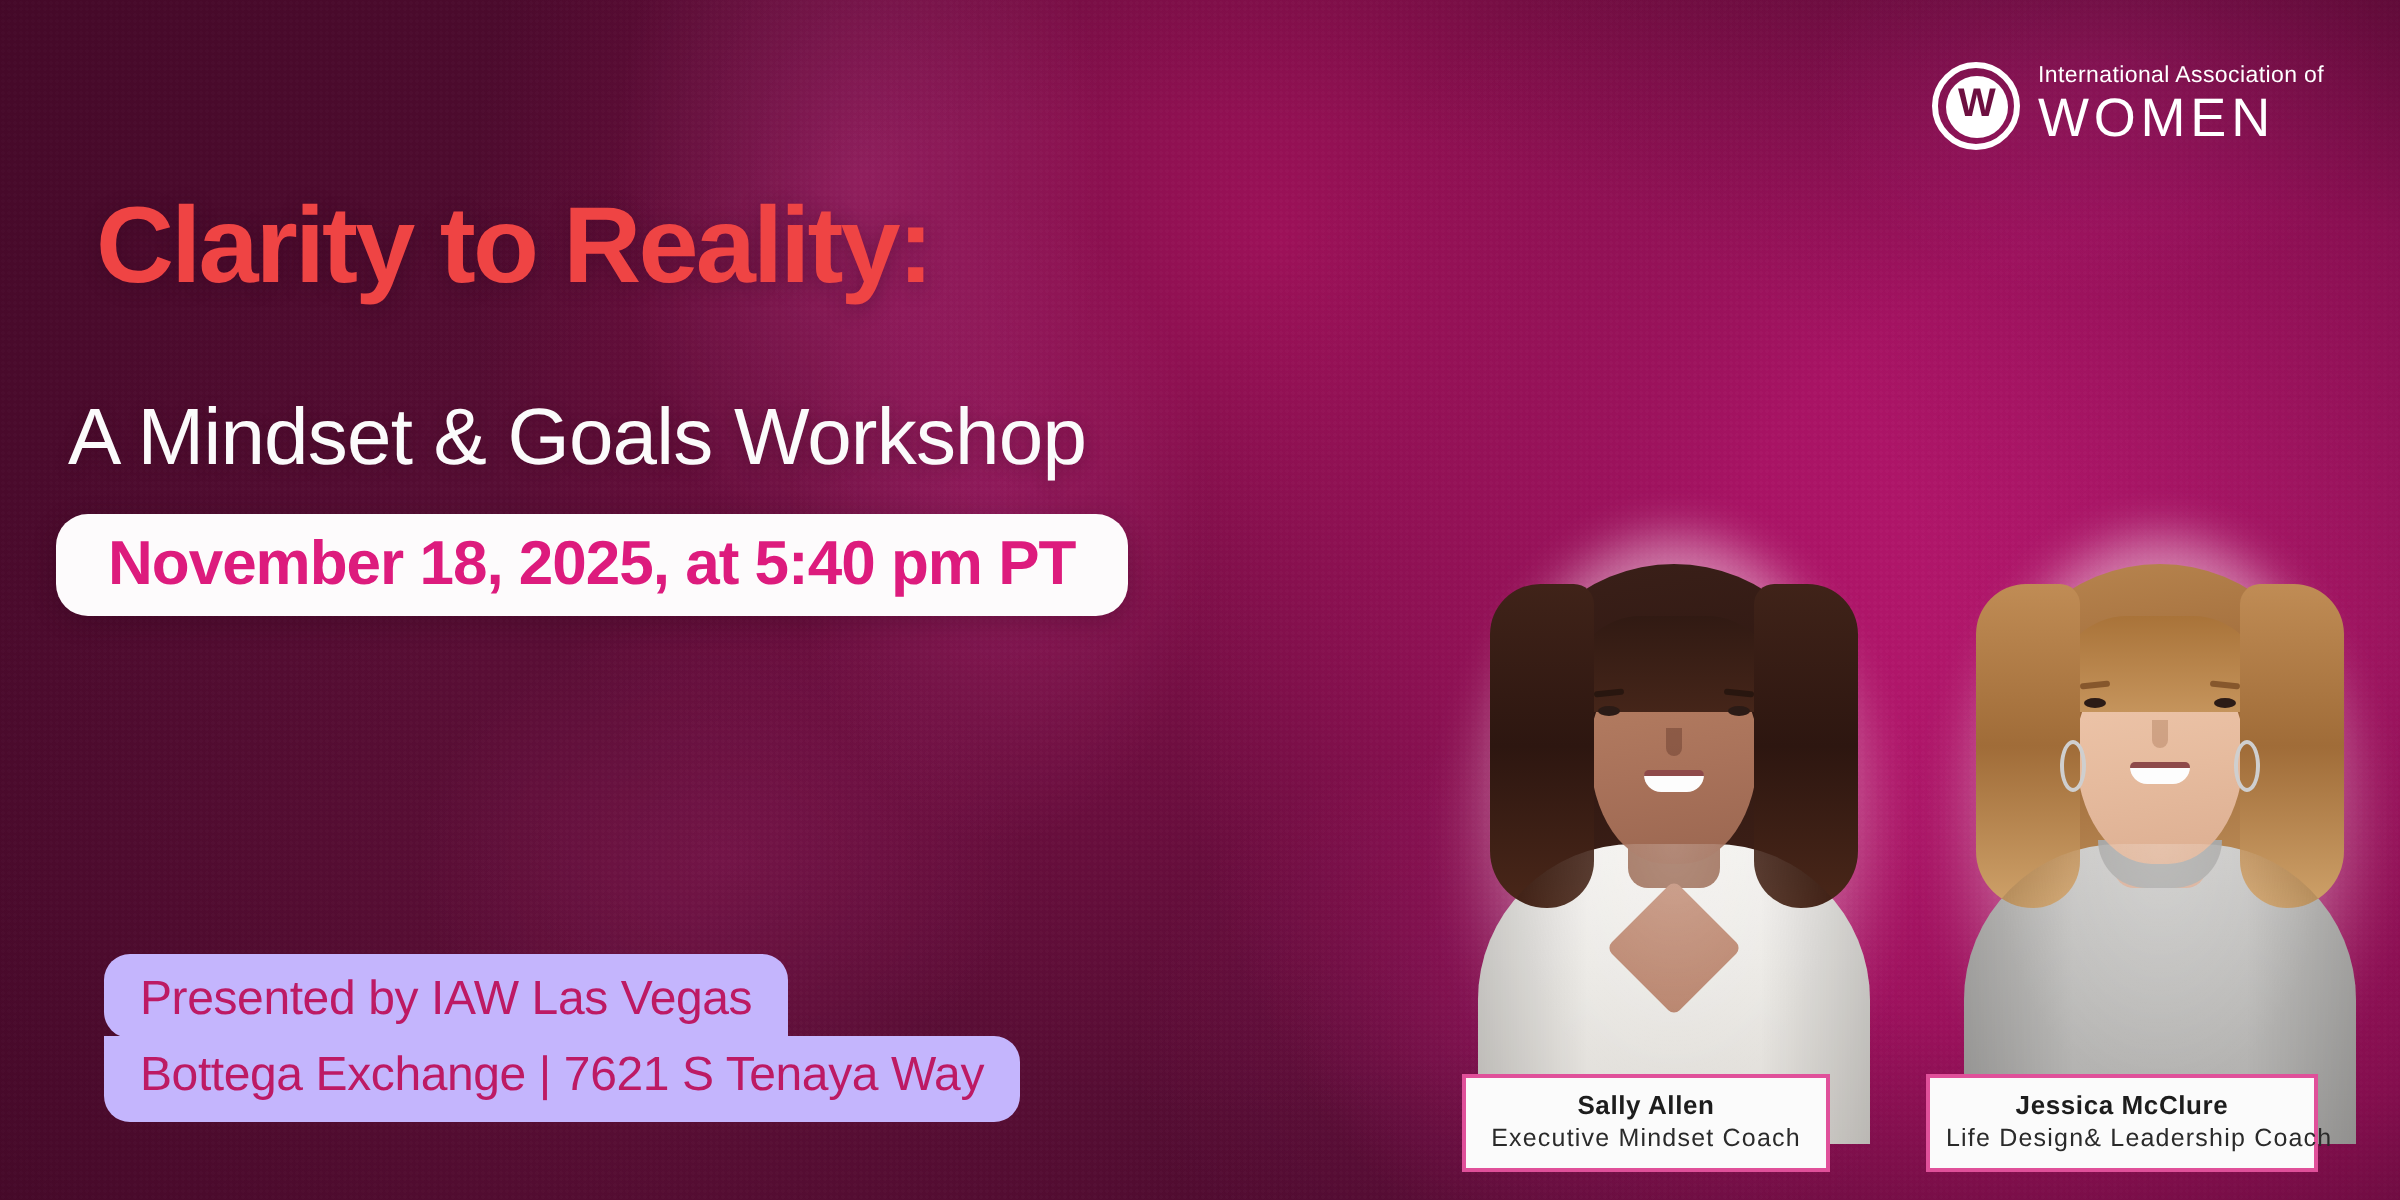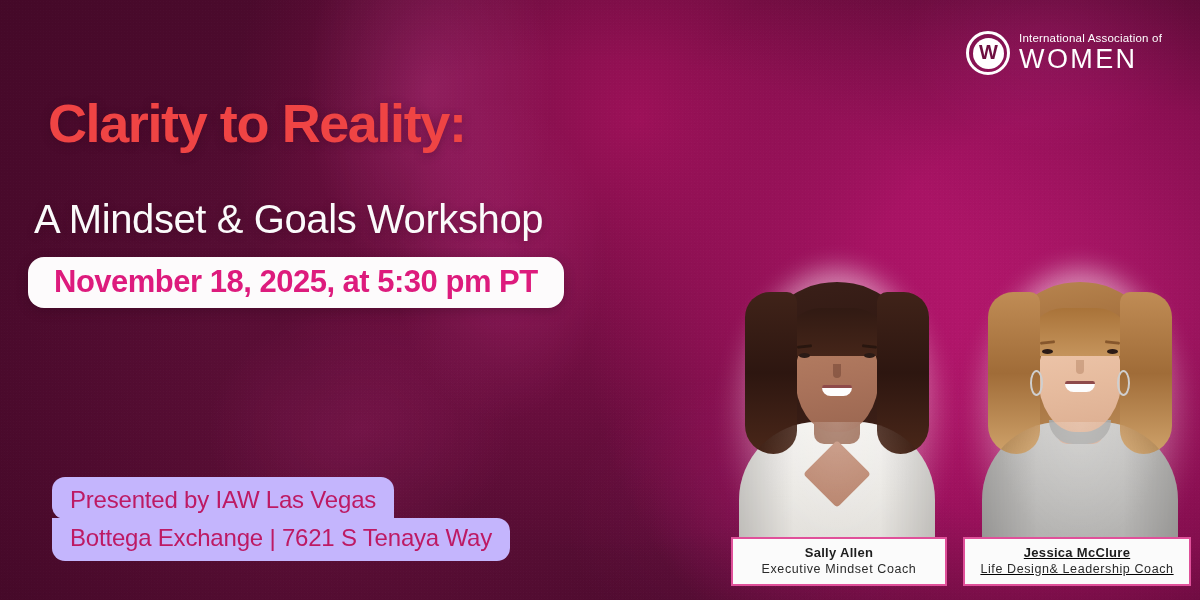--- a/index.html
+++ b/index.html
@@ -306,22 +306,22 @@
     z-index:28;
   }
   .nameplate .nm {
     font-size:13px; font-weight:bold; color:#1d1d1d;
     line-height:1.25; letter-spacing:.3px; white-space:nowrap;
   }
   .nameplate .rl {
     font-size:12.5px; color:#2a2a2a;
     line-height:1.3; letter-spacing:.6px; white-space:nowrap;
   }
-  #np1 { left:731px; bottom:14px; width:216px; }
-  #np2 { left:963px; bottom:14px; width:228px;text-decoration:underline; }
+  #np1 { left:731px; bottom:14px; width:184px; }
+  #np2 { left:963px; bottom:14px; width:196px; }
 </style>
 </head>
 <body>
 
 <div id="banner">
 
   <div class="bg-base"></div>
   <div class="bg-smoke"></div>
   <div class="bg-grain"></div>
   <div class="bg-vignette"></div>
@@ -335,21 +335,21 @@
     <div class="logo-words">
       <div class="logo-top">International Association of</div>
       <div class="logo-bottom">WOMEN</div>
     </div>
   </div>
 
   <div id="title">Clarity to Reality:</div>
   <div id="subtitle">A Mindset &amp; Goals Workshop</div>
 
   <div id="date-badge">
-    <span>November 18, 2025, at 5:30 pm PT</span>
+    <span>November 18, 2025, at 5:40 pm PT</span>
   </div>
 
   <div id="venue">
     <div class="line line-1">Presented by IAW Las Vegas</div>
     <div class="line line-2">Bottega Exchange | 7621 S Tenaya Way</div>
   </div>
 
   <div id="speakers">
 
     <div class="speaker s1">

